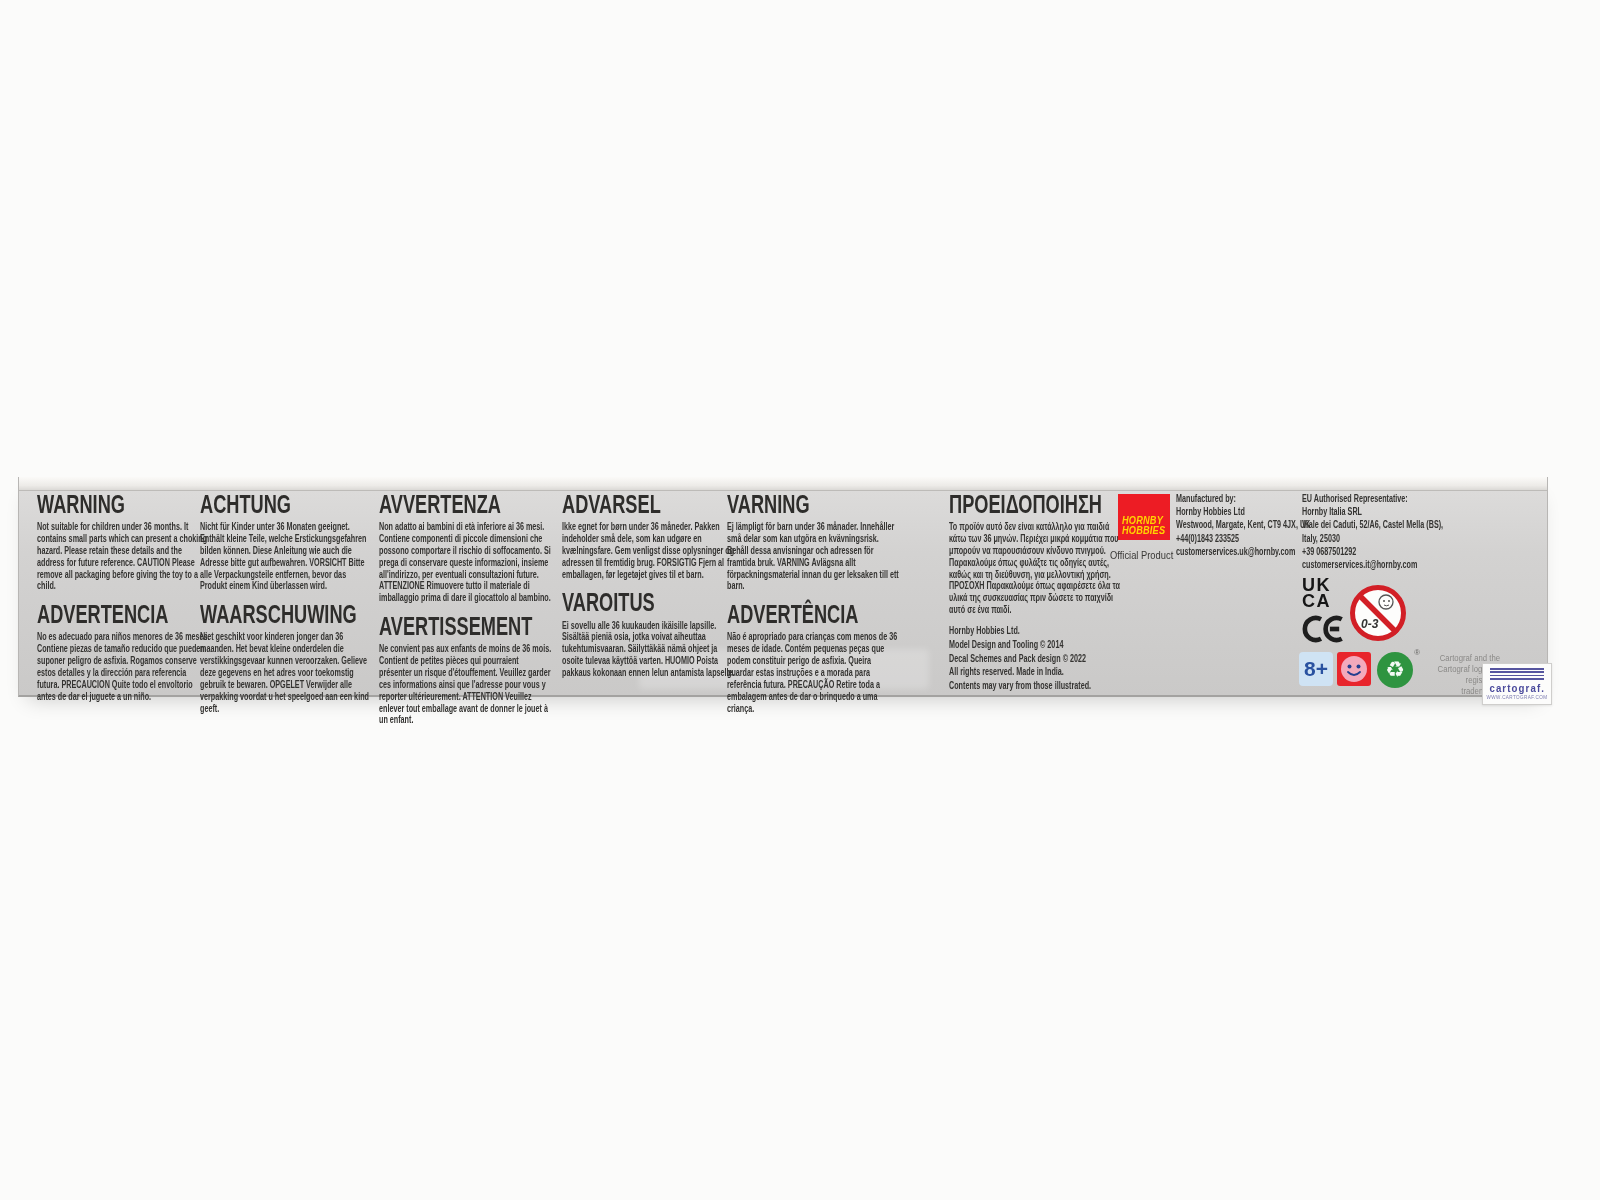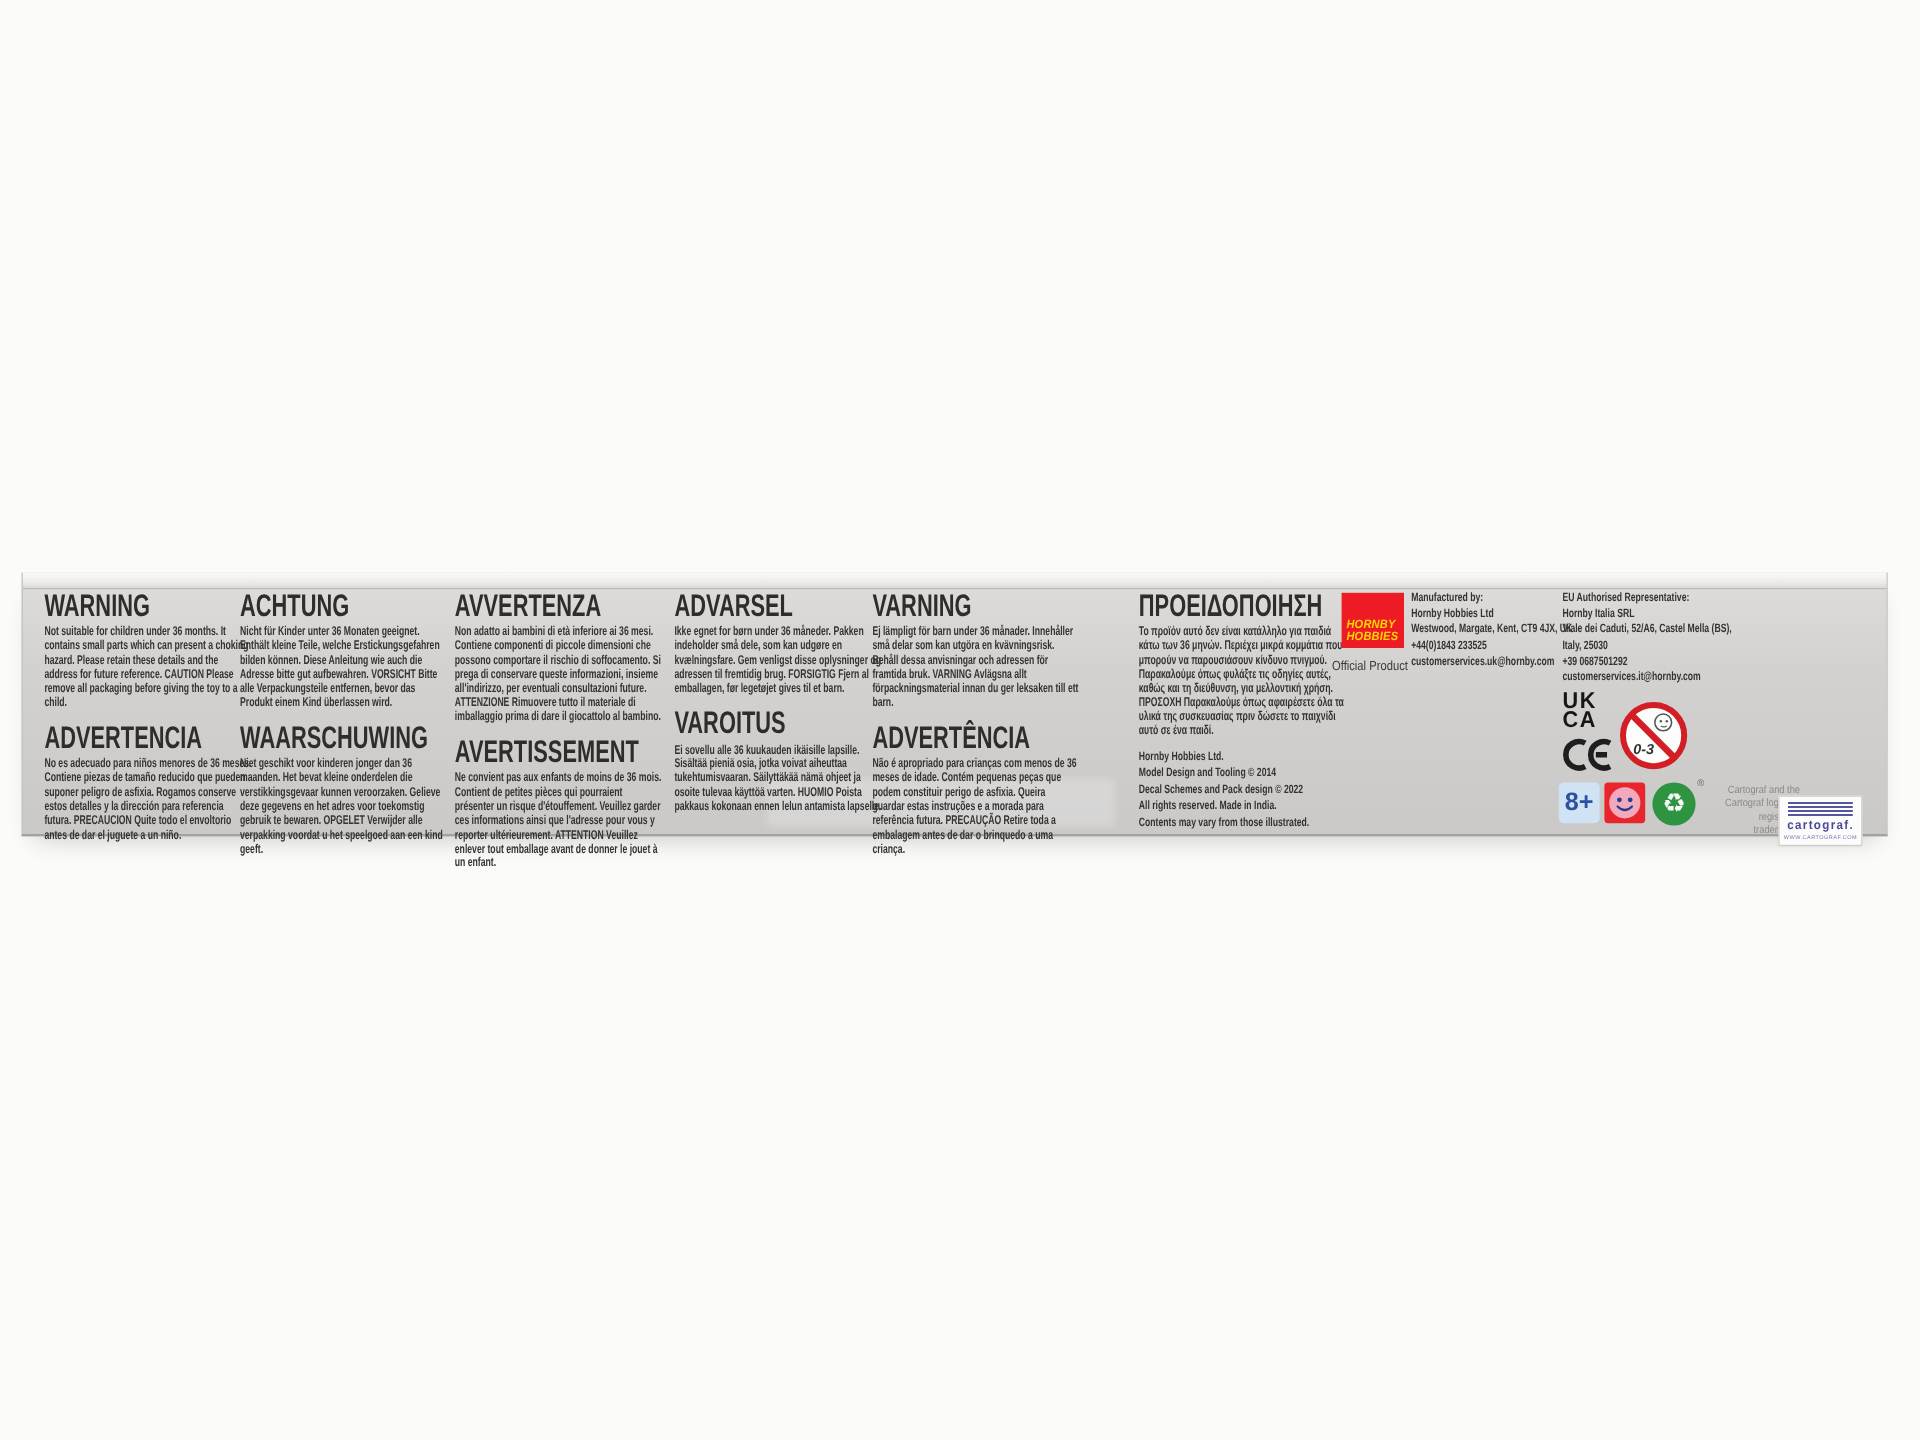--- a/index.html
+++ b/index.html
@@ -13,21 +13,20 @@
   .scene{position:relative;width:1600px;height:1200px;}
 
   
   .panel{
     position:absolute;left:18px;top:477px;width:1528px;height:218px;
     background:linear-gradient(180deg,#dedddc 0%,#d3d2d1 35%,#cac9c8 100%);
     border-left:1px solid #b8b6b4;
     border-right:1px solid #b8b6b4;
     border-bottom:2px solid #a3a2a0;
     box-shadow:0 12px 20px -10px rgba(0,0,0,0.20);
-    padding-left:25px;
   }
   .panel-top-edge{
     position:absolute;top:0;left:0;right:0;height:13px;
     background:linear-gradient(180deg,#fbfaf8,#edebe8 65%,#dbd9d6);
     border-bottom:1px solid #bdbbb8;
   }
   .faint-reflection{
     position:absolute;left:620px;top:172px;width:290px;height:40px;
     background:rgba(255,255,255,0.22);
     filter:blur(3px);border-radius:4px;

